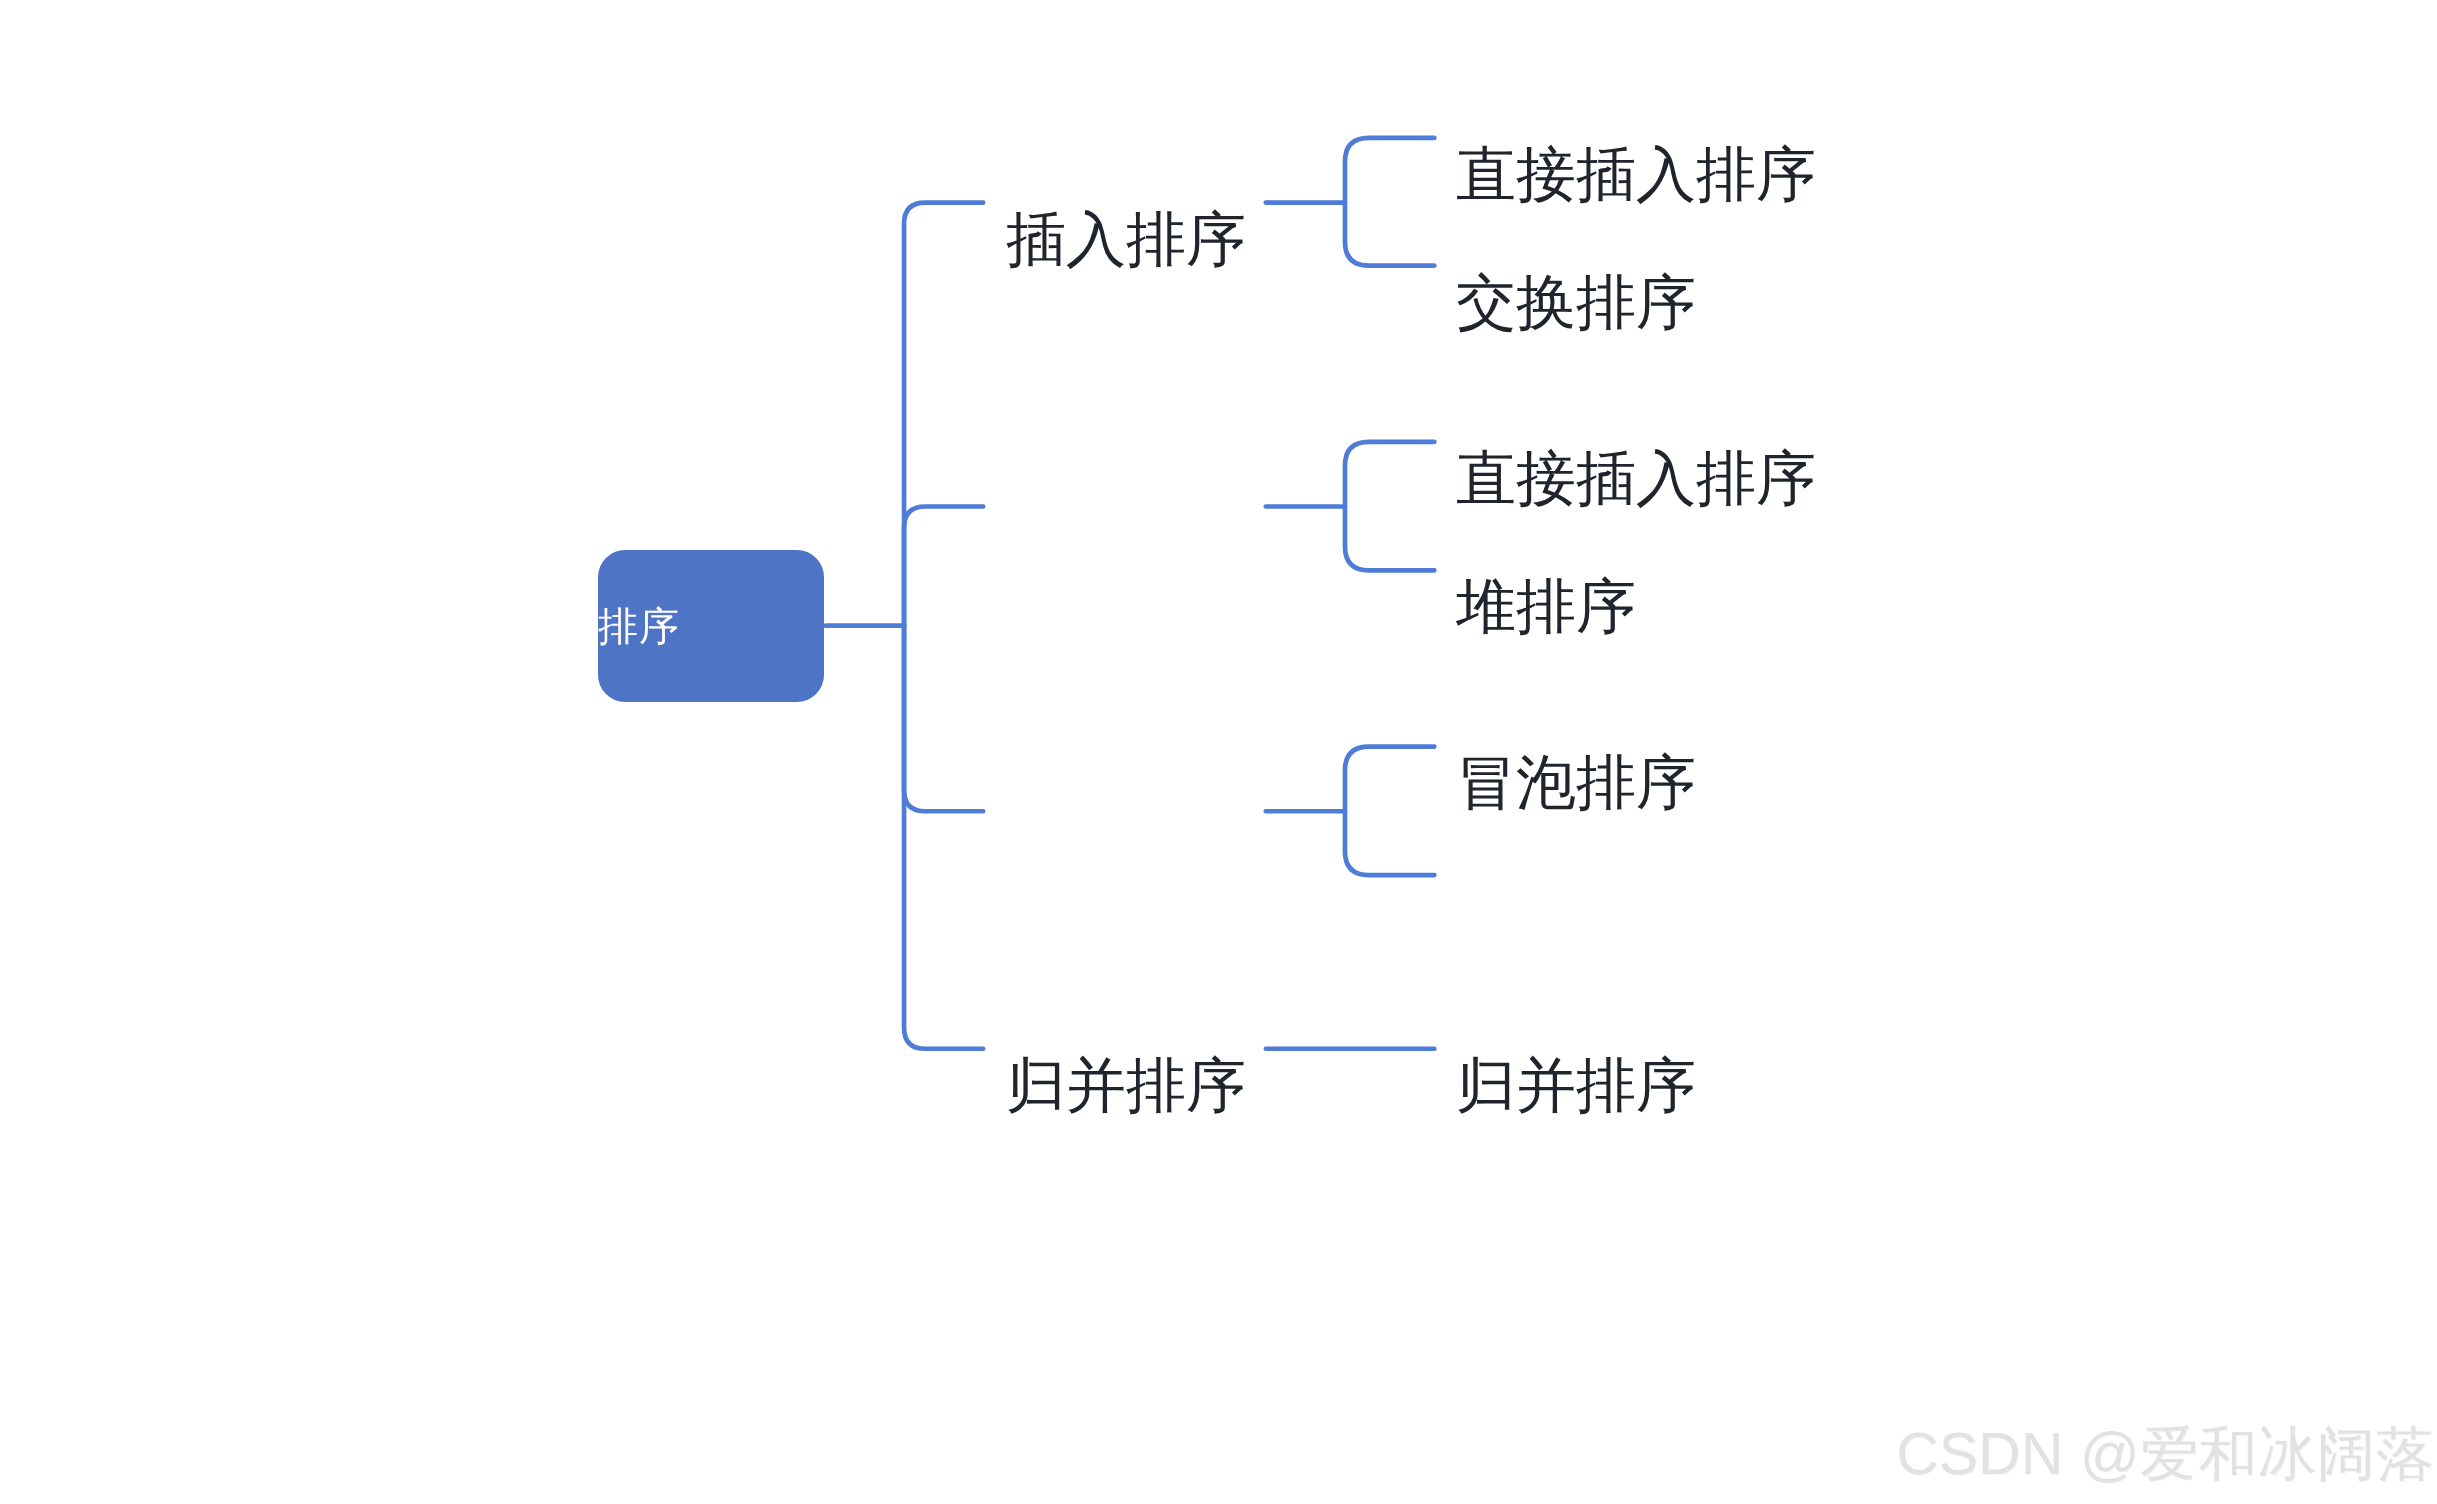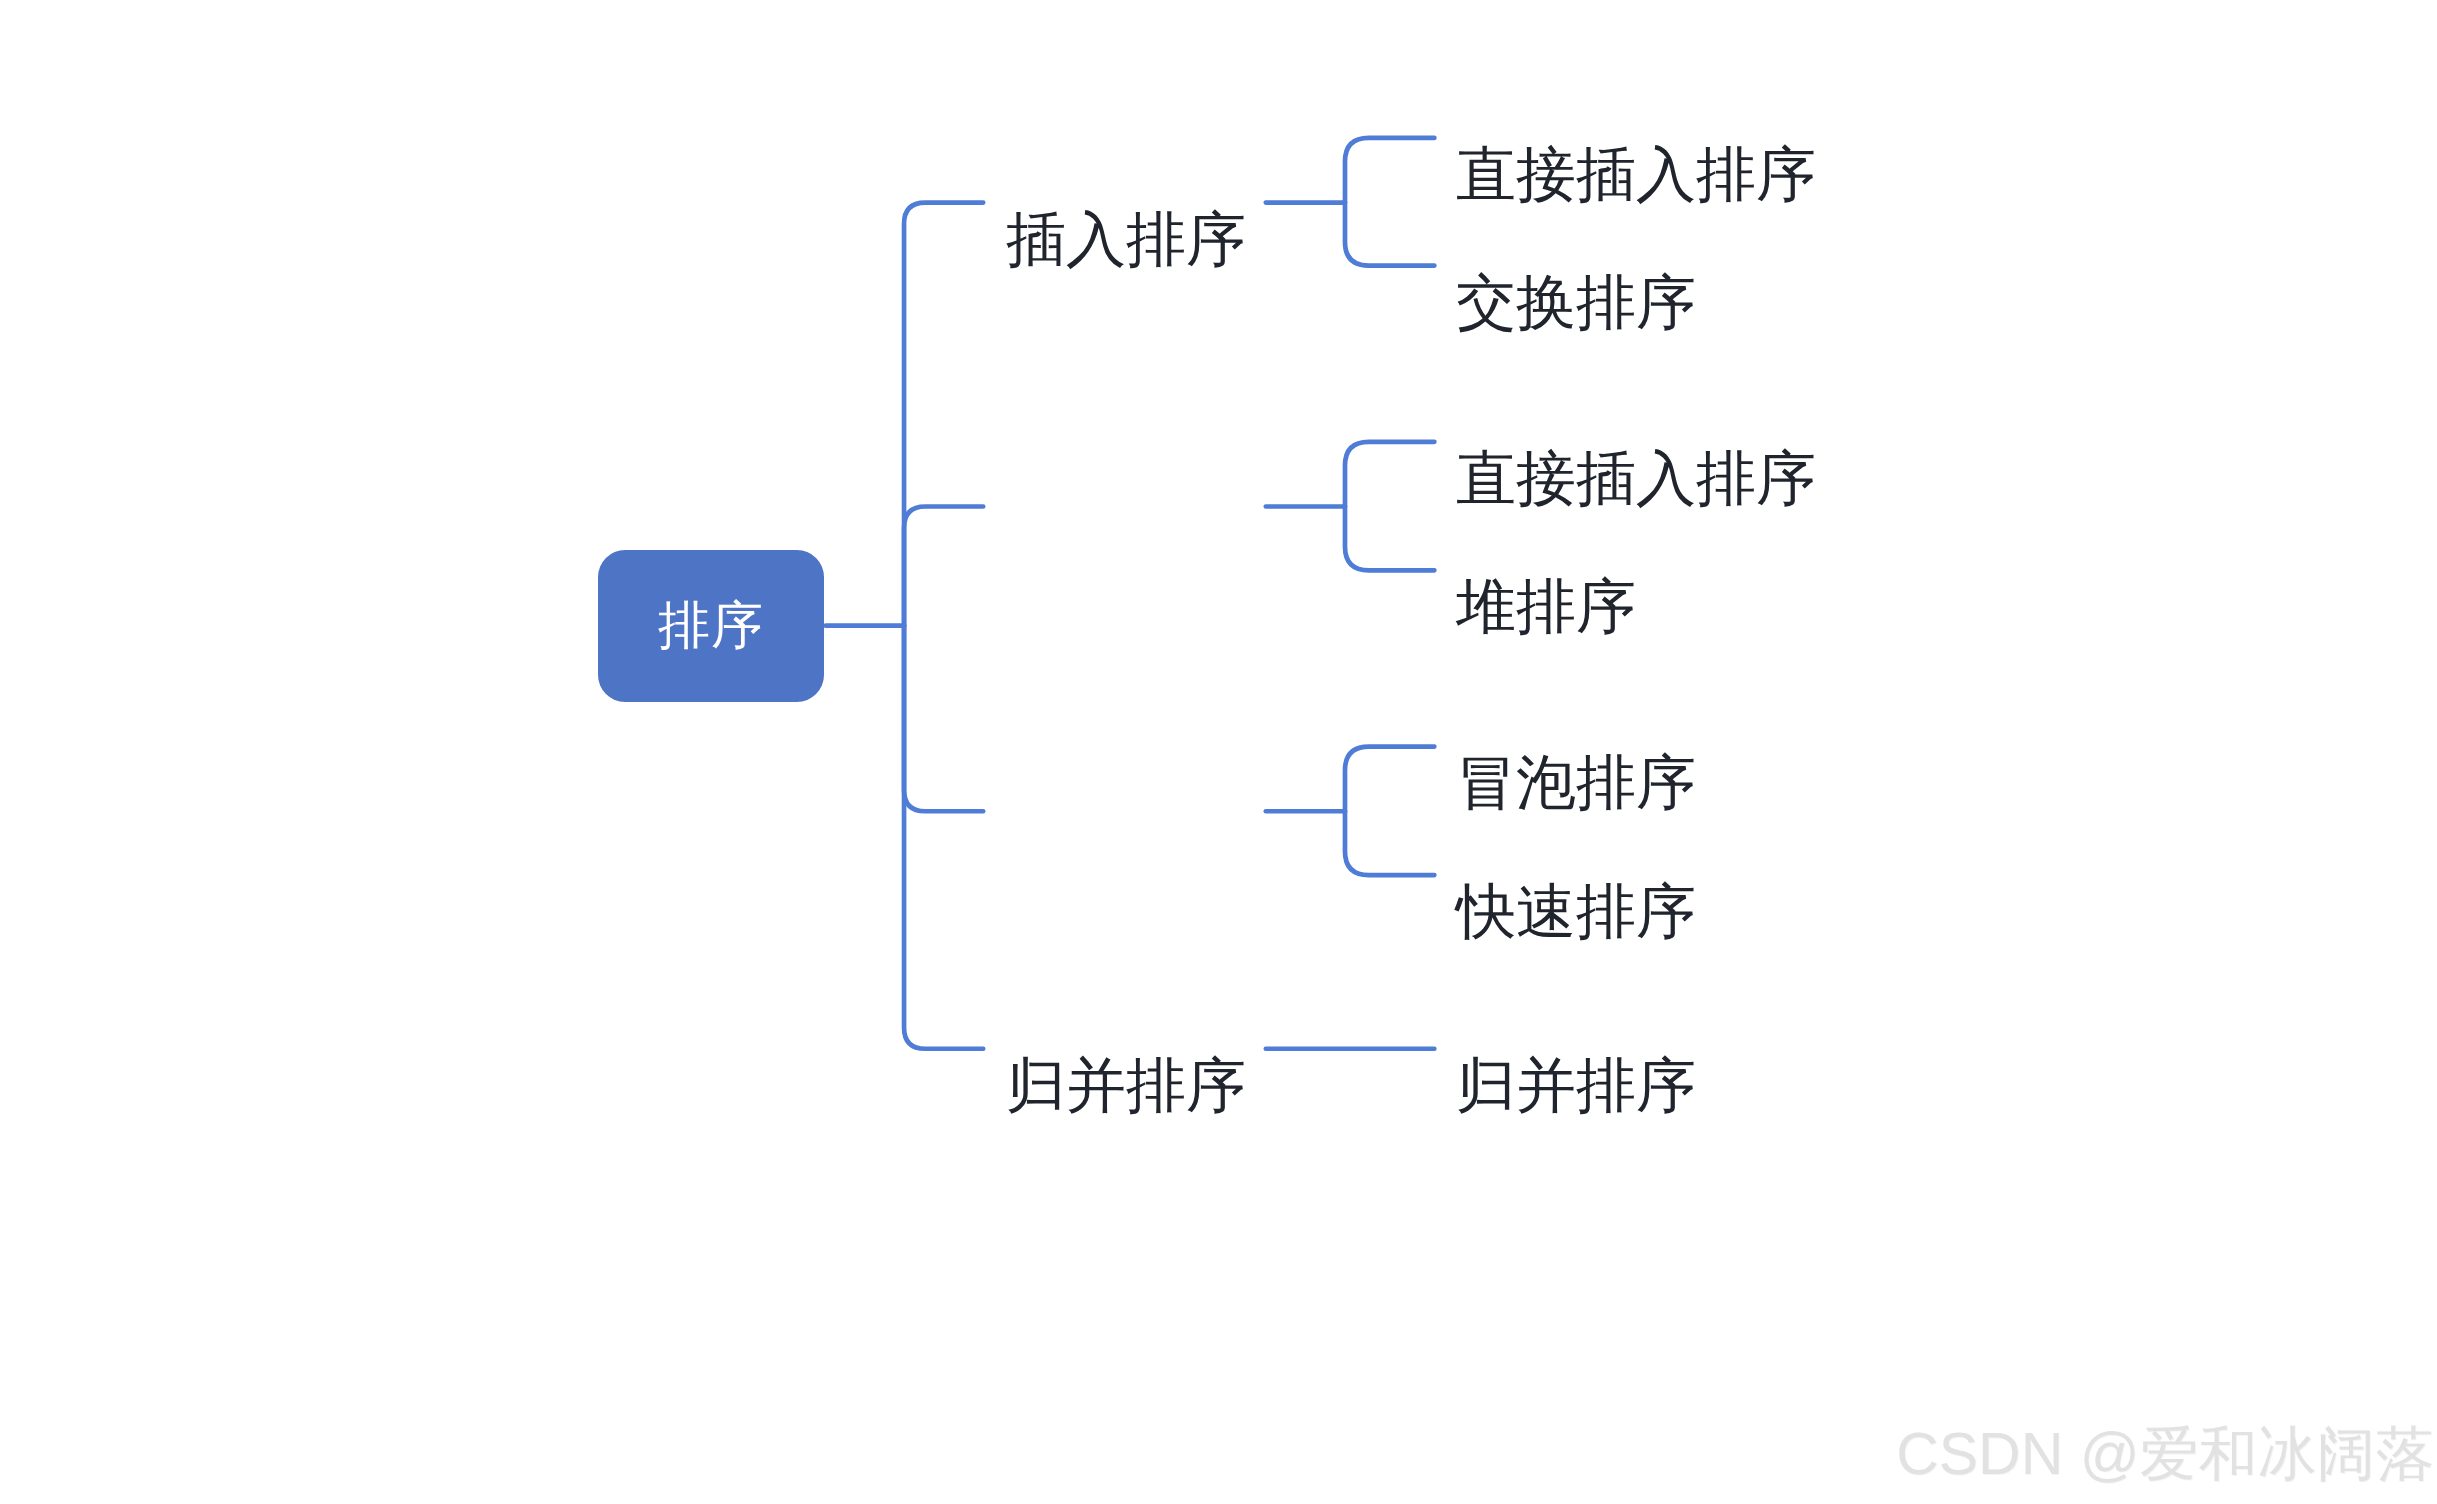--- a/index.html
+++ b/index.html
@@ -30,23 +30,22 @@
   .root-node {
     position: absolute;
     left: 598px;
     top: 550px;
     width: 226px;
     height: 152px;
     background: #4d74c5;
     border-radius: 27px;
     display: flex;
     align-items: center;
-    justify-content: center;
     color: #ffffff;
-    font-size: 52px;
+    font-size: 40px;
     font-weight: 500;
     letter-spacing: 0.9px;
   }
   .label {
     position: absolute;
     height: 82px;
     line-height: 82px;
     font-size: 60px;
     font-weight: 500;
     color: #20242c;
@@ -95,19 +94,18 @@
   </div>
 
   <div class="label branch-col" style="top:203px">插入排序</div>
   <div class="label branch-col" style="top:1049px">归并排序</div>
 
   <div class="label leaf-col" style="top:138px">直接插入排序</div>
   <div class="label leaf-col" style="top:266px">交换排序</div>
   <div class="label leaf-col" style="top:442px">直接插入排序</div>
   <div class="label leaf-col" style="top:570px">堆排序</div>
   <div class="label leaf-col" style="top:746px">冒泡排序</div>
-  <div class="label leaf-col" style="top:875px">快速排序</div>
   <div class="label leaf-col" style="top:1049px">归并排序</div>
 
   <div class="watermark">CSDN @爱和冰阔落</div>
 
 </div>
 
 
 </body></html>

